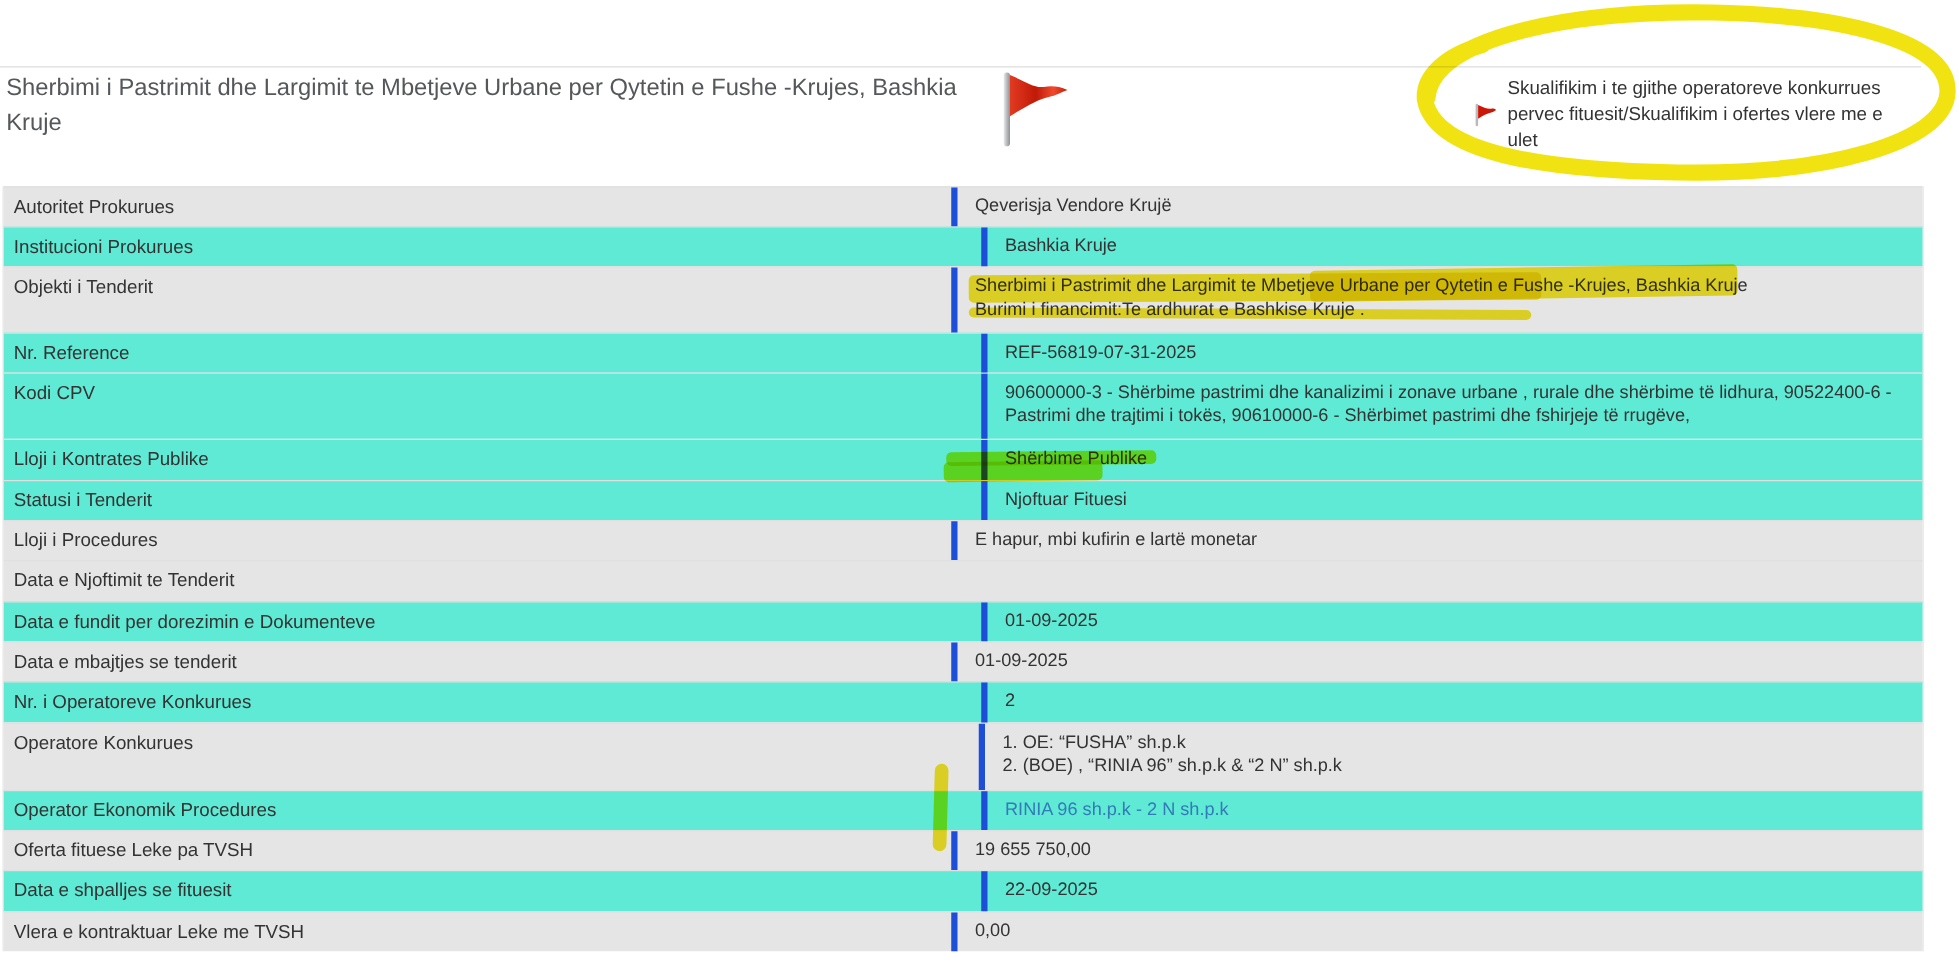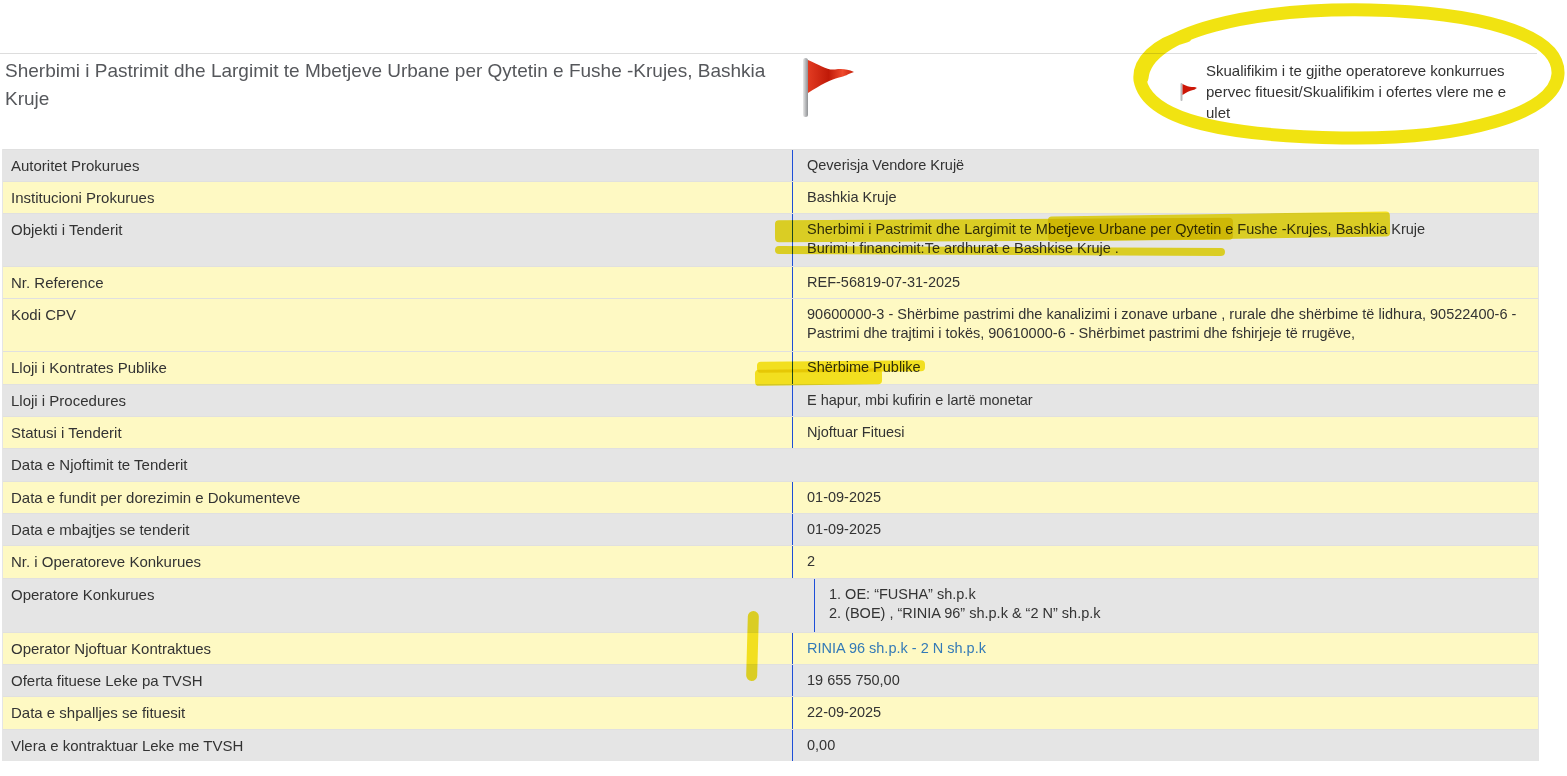--- a/index.html
+++ b/index.html
@@ -16,28 +16,28 @@
   .note{position:absolute;left:1178px;top:60px;width:352px;display:flex;align-items:center;}
   .note-flag{flex:none;width:20px;height:20px;margin-top:1px;}
   .note-text{margin-left:8px;width:322px;font-size:15px;line-height:21px;color:#333;}
 
   
   .tender-table{
     position:absolute;left:2px;top:149px;width:1535px;
     border-left:1px solid #e5e5e5;border-right:1px solid #e5e5e5;
   }
   .trow{display:flex;border-top:1px solid #e0e0e0;background:#e5e5e5;box-sizing:border-box;}
-  .trow.striped{background:#fef9c3;}
+  .trow.striped{background:#5eead4;gap:24px;}
   .cell-label{
     flex:none;width:758px;box-sizing:border-box;padding:6px 8px;
     font-size:15px;line-height:19px;color:#333;
   }
   .cell-value{
-    flex:1;box-sizing:border-box;padding:6px 8px 6px 14px;border-left:1px solid #1d4ed8;
-    font-size:14.5px;line-height:19px;color:#333;margin-left:31px;
+    flex:1;box-sizing:border-box;padding:6px 8px 6px 14px;border-left:5px solid #1d4ed8;
+    font-size:14.5px;line-height:19px;color:#333;
   }
   .cell-value .vline{white-space:normal;}
   .link-value{color:#337ab7;cursor:pointer;}
 
   
   .marker{position:absolute;background:#f3e41c;mix-blend-mode:multiply;opacity:.95;border-radius:4px;pointer-events:none;z-index:5;}
   .marker-svg{position:absolute;pointer-events:none;z-index:5;mix-blend-mode:multiply;}
   .hl-obj-1a{left:775px;top:219px;width:458px;height:22px;transform:rotate(-0.3deg);}
   .hl-obj-1b{left:1048px;top:214px;width:342px;height:25px;transform:rotate(-0.9deg);}
   .hl-obj-2{left:775px;top:247px;width:450px;height:8px;transform:rotate(0.25deg);}
@@ -111,30 +111,30 @@
         <div class="cell-value">
           <div class="vline">90600000-3 - Shërbime pastrimi dhe kanalizimi i zonave urbane , rurale dhe shërbime të lidhura, 90522400-6 - Pastrimi dhe trajtimi i tokës, 90610000-6 - Shërbimet pastrimi dhe fshirjeje të rrugëve,</div>
         </div>
       </div>
       <div class="trow striped" style="min-height: 33px;">
         <div class="cell-label">Lloji i Kontrates Publike</div>
         <div class="cell-value">
           <div class="vline">Shërbime Publike</div>
         </div>
       </div>
+      <div class="trow striped" style="min-height: 32px;">
+        <div class="cell-label">Statusi i Tenderit</div>
+        <div class="cell-value">
+          <div class="vline">Njoftuar Fituesi</div>
+        </div>
+      </div>
       <div class="trow" style="min-height: 32px;">
         <div class="cell-label">Lloji i Procedures</div>
         <div class="cell-value">
           <div class="vline">E hapur, mbi kufirin e lartë monetar</div>
-        </div>
-      </div>
-      <div class="trow striped" style="min-height: 32px;">
-        <div class="cell-label">Statusi i Tenderit</div>
-        <div class="cell-value">
-          <div class="vline">Njoftuar Fituesi</div>
         </div>
       </div>
       <div class="trow" style="min-height: 33px;">
         <div class="cell-label">Data e Njoftimit te Tenderit</div>
       </div>
       <div class="trow striped" style="min-height: 32px;">
         <div class="cell-label">Data e fundit per dorezimin e Dokumenteve</div>
         <div class="cell-value">
           <div class="vline">01-09-2025</div>
         </div>
@@ -152,21 +152,21 @@
         </div>
       </div>
       <div class="trow" style="min-height: 54px; gap: 22px;">
         <div class="cell-label">Operatore Konkurues</div>
         <div class="cell-value">
           <div class="vline">1. OE: “FUSHA” sh.p.k</div>
           <div class="vline">2. (BOE) , “RINIA 96” sh.p.k &amp; “2 N” sh.p.k</div>
         </div>
       </div>
       <div class="trow striped" style="min-height: 32px;">
-        <div class="cell-label">Operator Njoftuar Kontraktues</div>
+        <div class="cell-label">Operator Ekonomik Procedures</div>
         <div class="cell-value">
           <div class="vline"><span class="link-value">RINIA 96 sh.p.k - 2 N sh.p.k</span></div>
         </div>
       </div>
       <div class="trow" style="min-height: 32px;">
         <div class="cell-label">Oferta fituese Leke pa TVSH</div>
         <div class="cell-value">
           <div class="vline">19 655 750,00</div>
         </div>
       </div>

